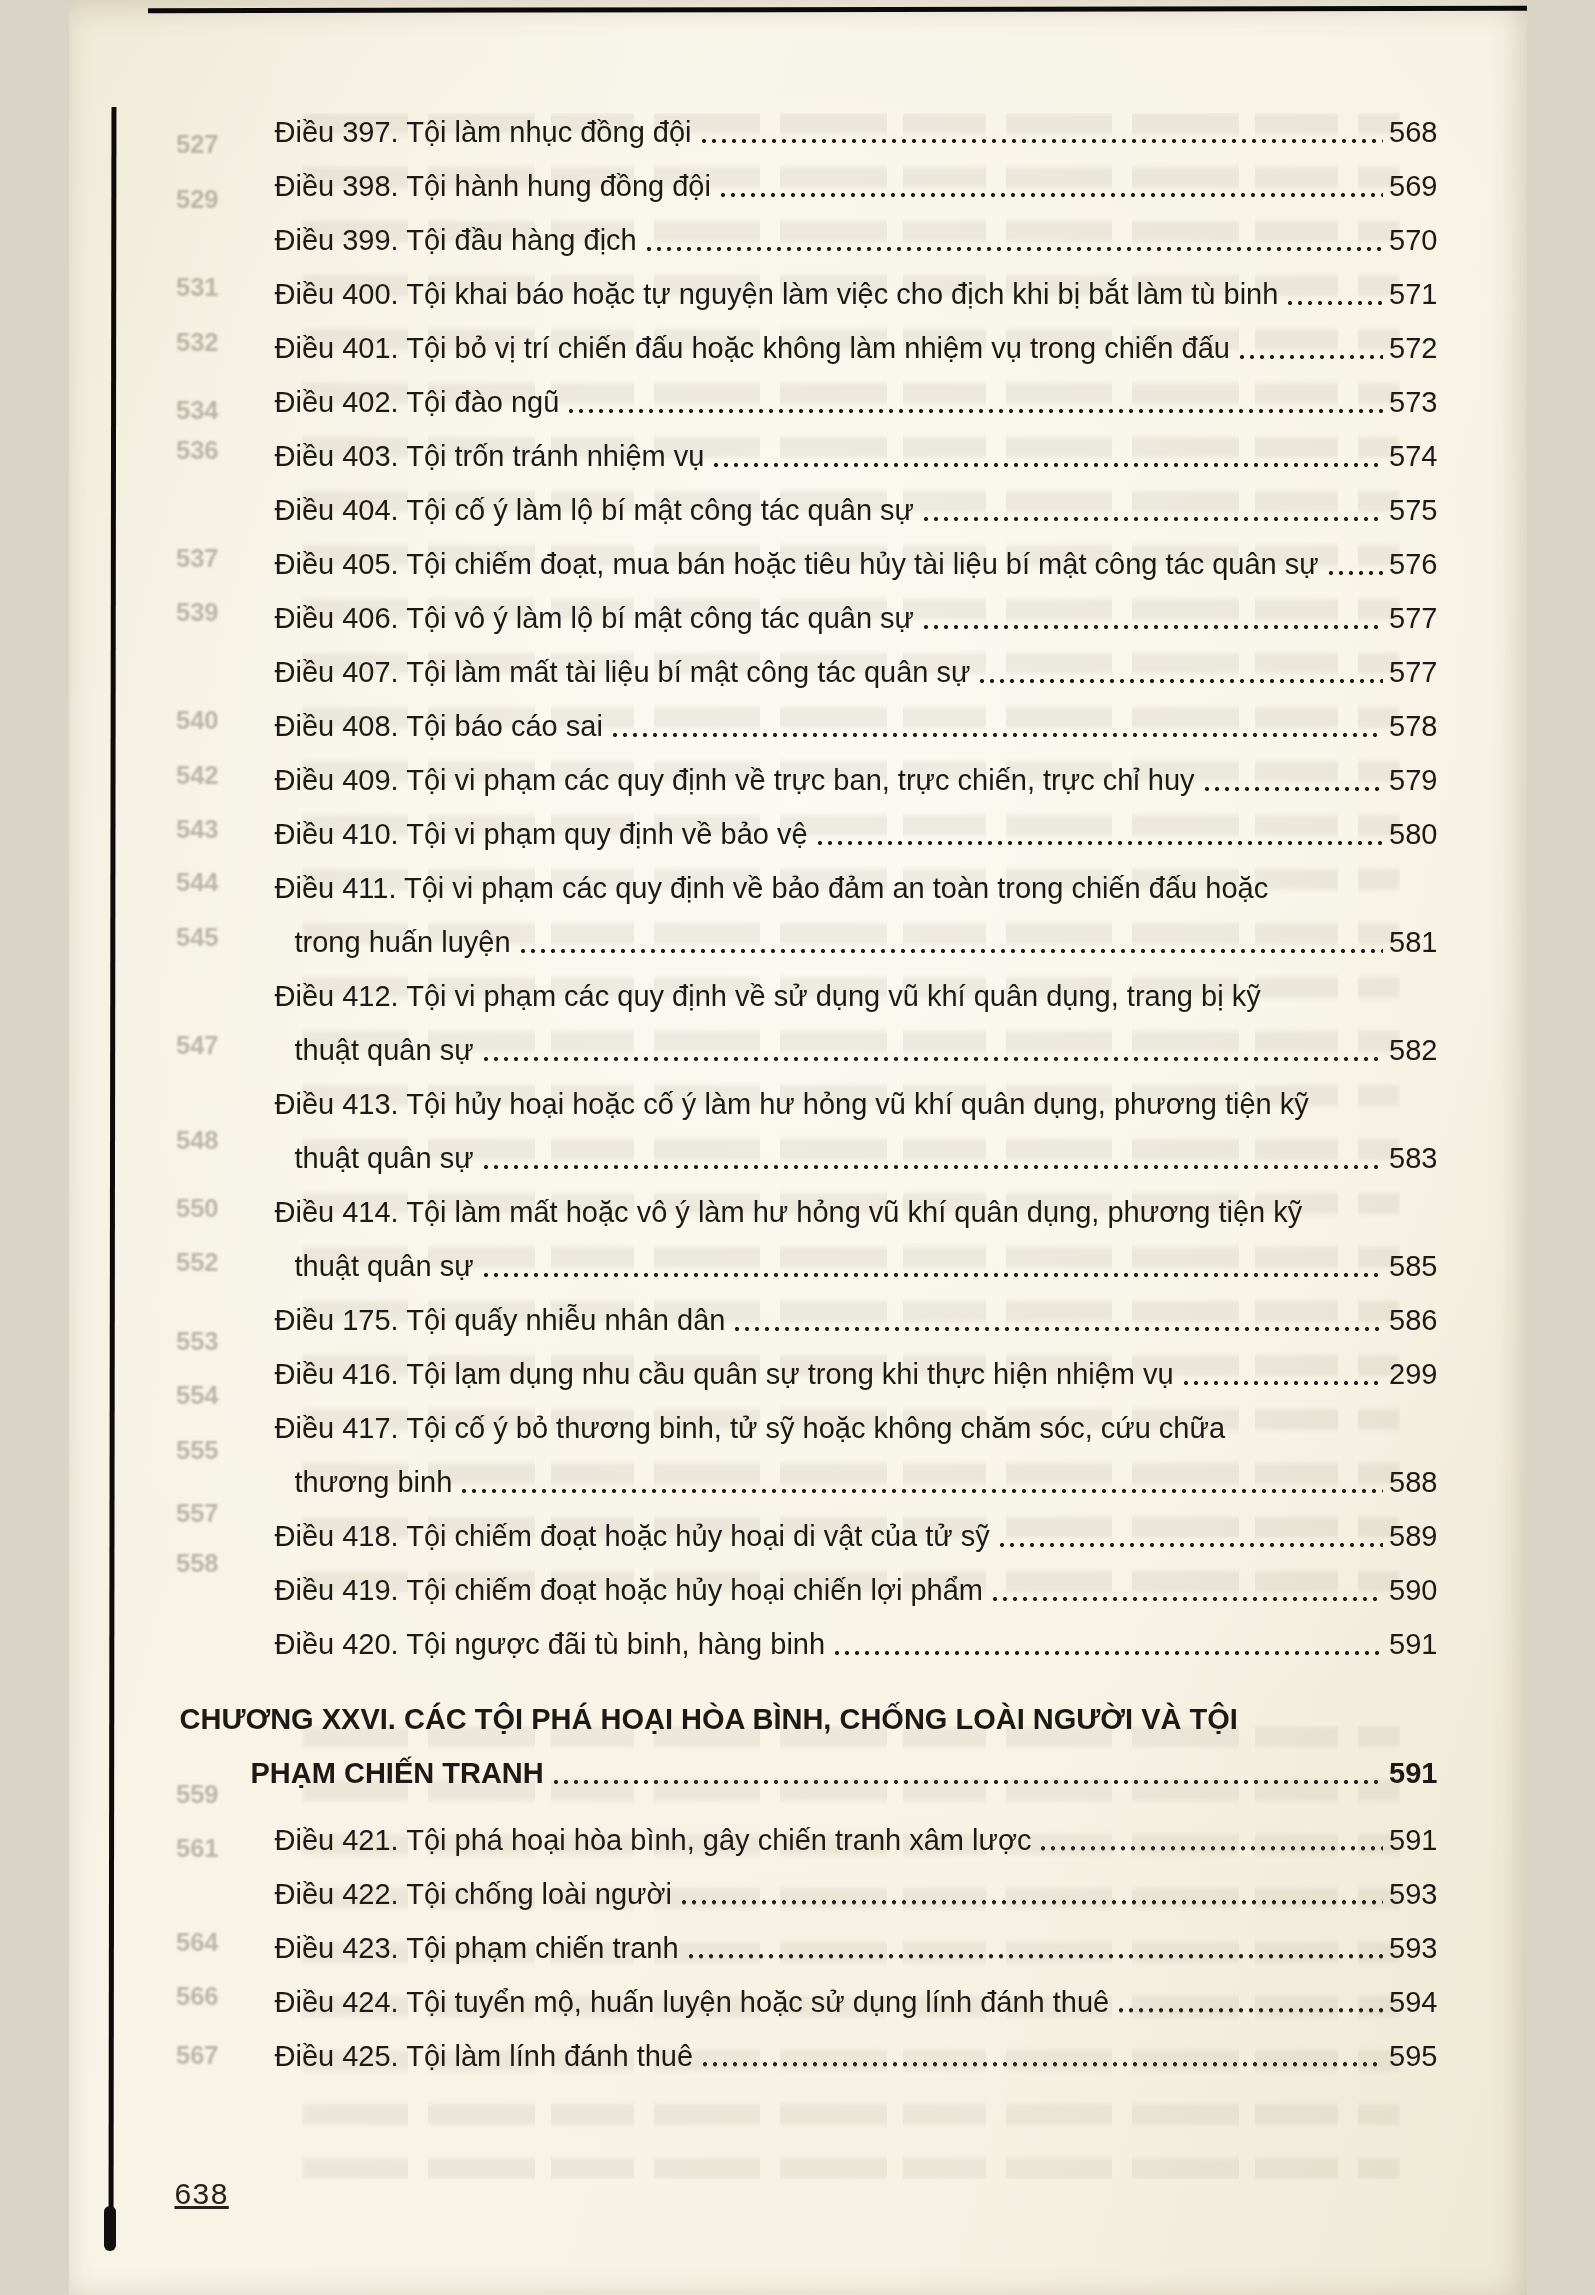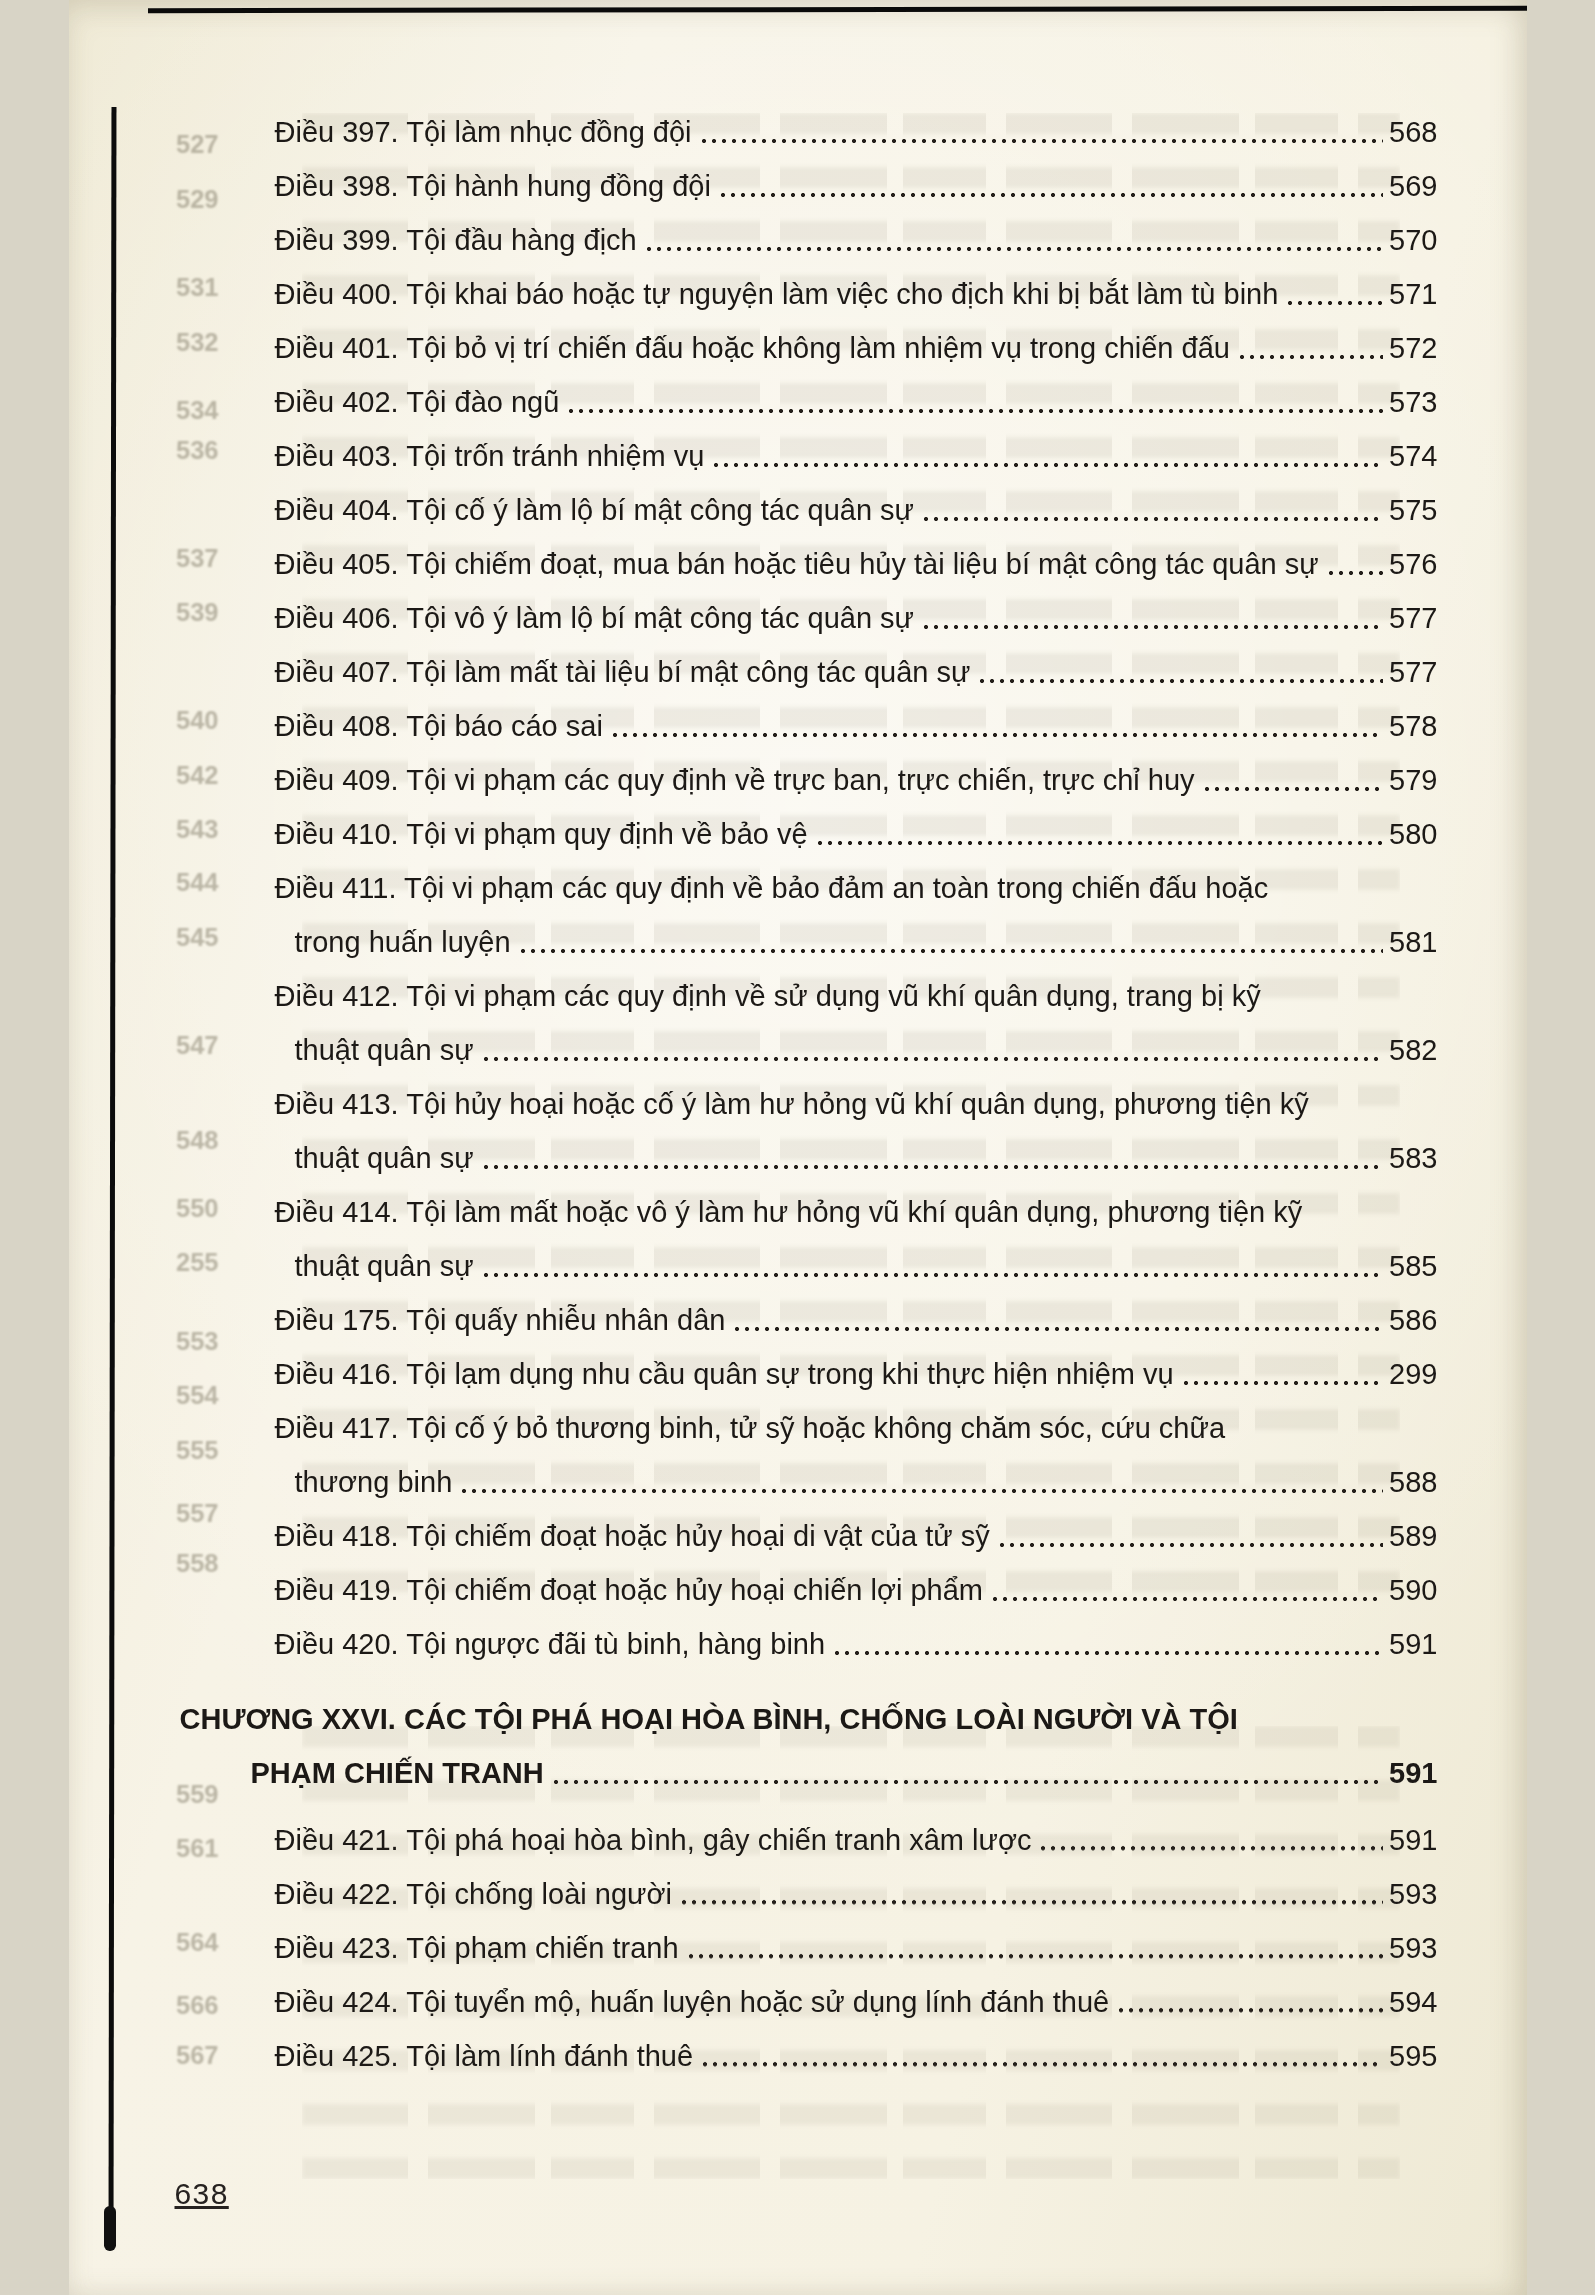--- a/index.html
+++ b/index.html
@@ -138,30 +138,30 @@
         <div class="ghost-num" style="top: 544px;">537</div>
         <div class="ghost-num" style="top: 598px;">539</div>
         <div class="ghost-num" style="top: 706px;">540</div>
         <div class="ghost-num" style="top: 761px;">542</div>
         <div class="ghost-num" style="top: 815px;">543</div>
         <div class="ghost-num" style="top: 868px;">544</div>
         <div class="ghost-num" style="top: 923px;">545</div>
         <div class="ghost-num" style="top: 1031px;">547</div>
         <div class="ghost-num" style="top: 1126px;">548</div>
         <div class="ghost-num" style="top: 1194px;">550</div>
-        <div class="ghost-num" style="top: 1248px;">255</div>
+        <div class="ghost-num" style="top: 1248px;">552</div>
         <div class="ghost-num" style="top: 1327px;">553</div>
         <div class="ghost-num" style="top: 1381px;">554</div>
         <div class="ghost-num" style="top: 1436px;">555</div>
         <div class="ghost-num" style="top: 1499px;">557</div>
         <div class="ghost-num" style="top: 1549px;">558</div>
         <div class="ghost-num" style="top: 1780px;">559</div>
         <div class="ghost-num" style="top: 1834px;">561</div>
         <div class="ghost-num" style="top: 1928px;">564</div>
-        <div class="ghost-num" style="top: 1982px; margin-top: 9px;">566</div>
+        <div class="ghost-num" style="top: 1982px;">566</div>
         <div class="ghost-num" style="top: 2041px;">567</div>
       </div>
   </div>
 
   <div class="scan-top-line"></div>
   <div class="scan-left-line"></div>
   <div class="scan-left-blob"></div>
 
   <div class="toc" id="toc">
       <div class="toc-entry">

